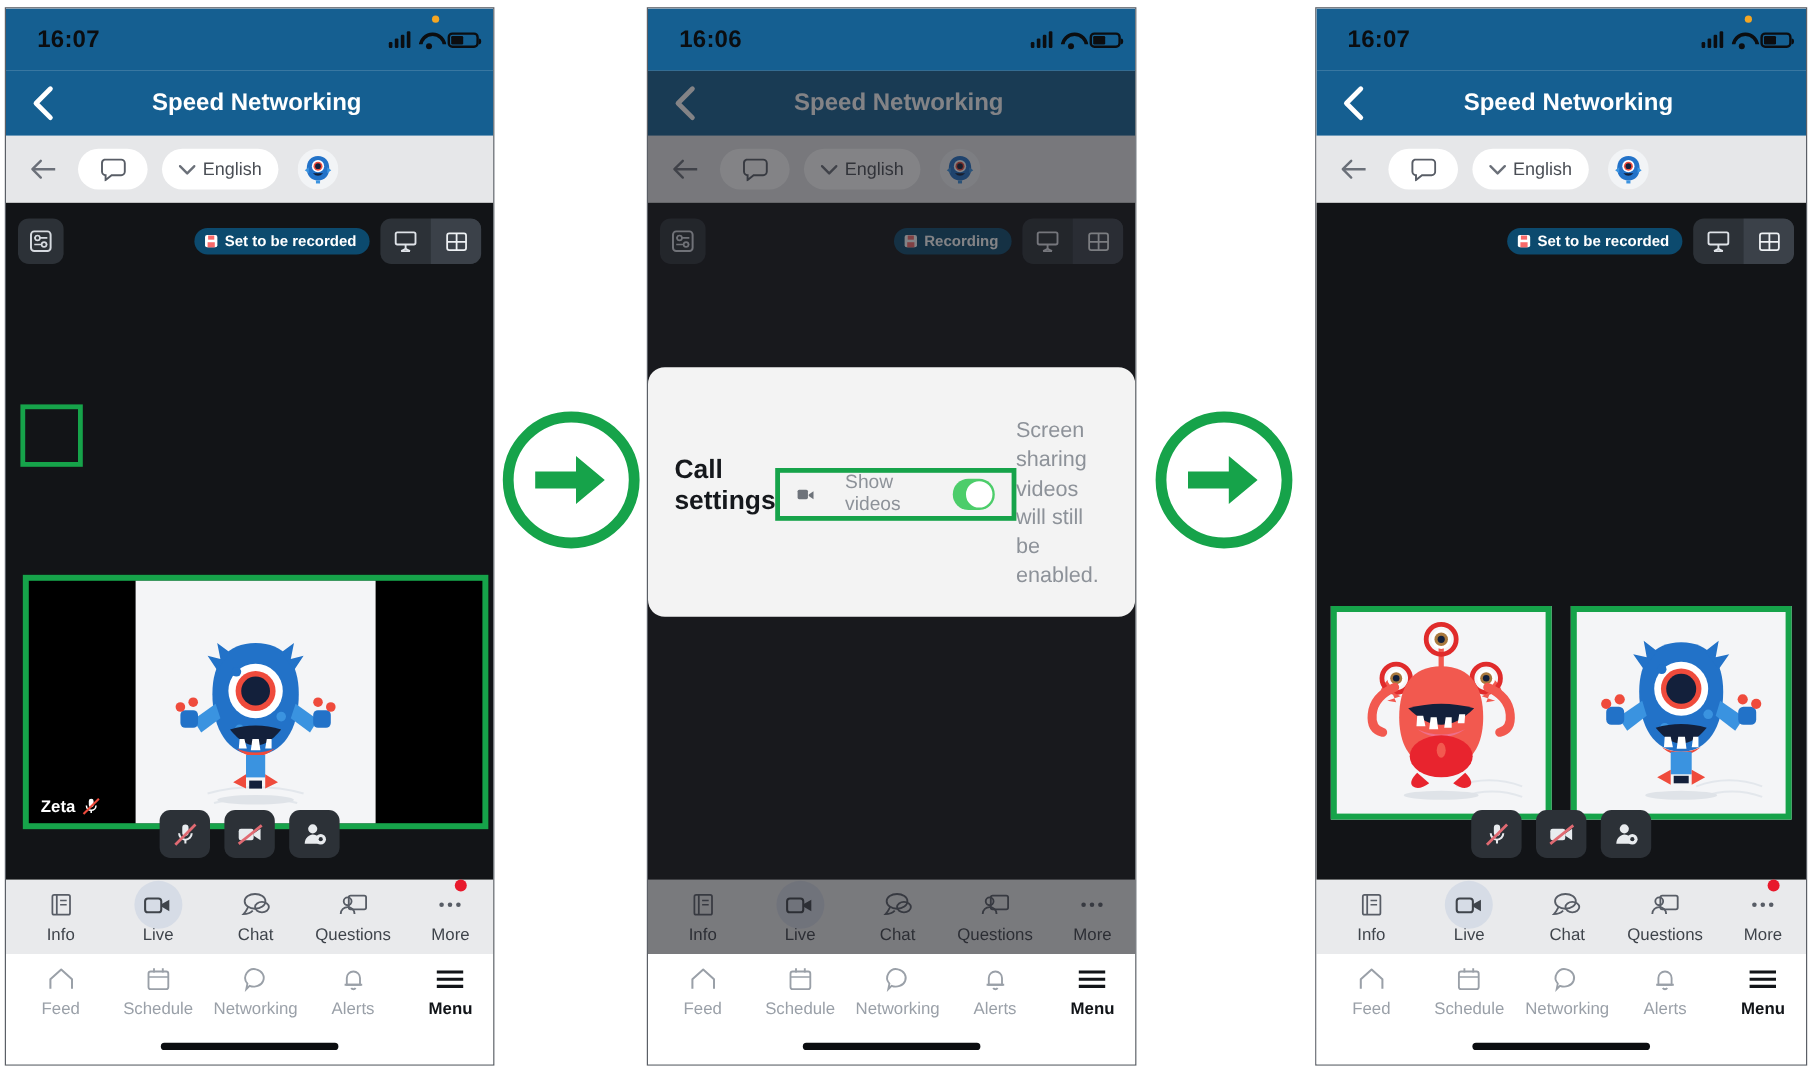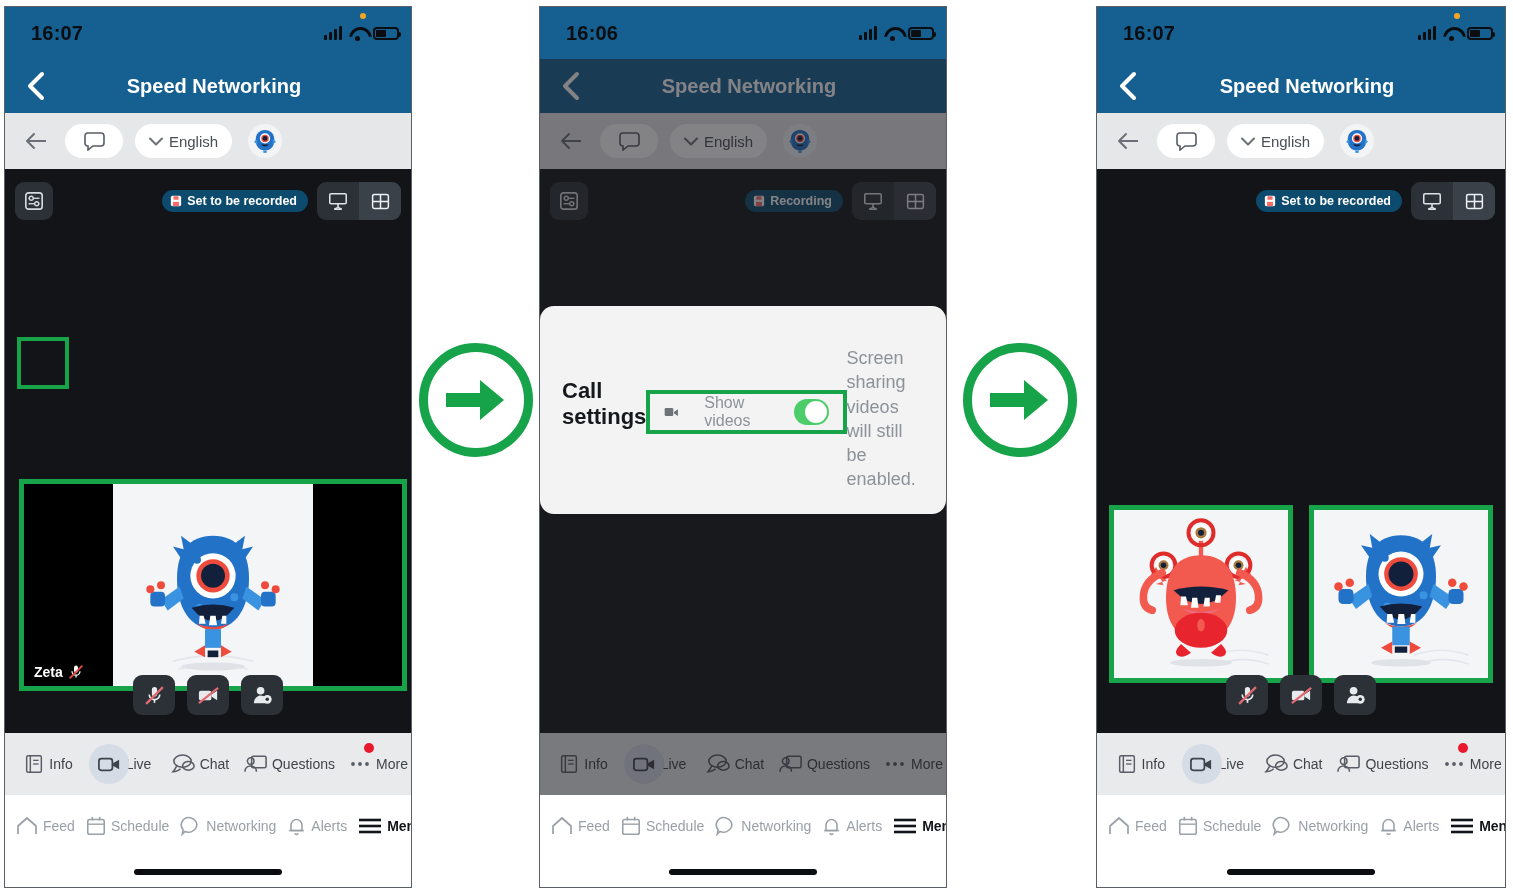--- a/index.html
+++ b/index.html
@@ -183,21 +183,21 @@
   
   .tabrow-top {
     height:62px; background:#e9eaec; flex:0 0 auto;
     display:flex; align-items:center;
   }
   .tabrow-bottom {
     height:62px; background:#ffffff; flex:0 0 auto;
     display:flex; align-items:center;
   }
   .tab {
-    flex:1 1 0; display:flex; flex-direction:row;
+    flex:1 1 0; display:flex; flex-direction:column;
     align-items:center; justify-content:center; gap:4px;
     cursor:pointer; position:relative; height:100%;padding-left:10px;
   }
   .tab .ticon { height:24px; display:flex; align-items:center; justify-content:center; position:relative; }
   .tab .tlabel { font-size:14px; color:#3f444b; }
   .tab.muted .tlabel { color:#9aa0a8; }
   .tab.bold .tlabel { color:#111418; font-weight:bold; }
   .tab .live-halo {
     position:absolute; width:40px; height:40px; border-radius:50%;
     background:#d6dce6; z-index:0;

